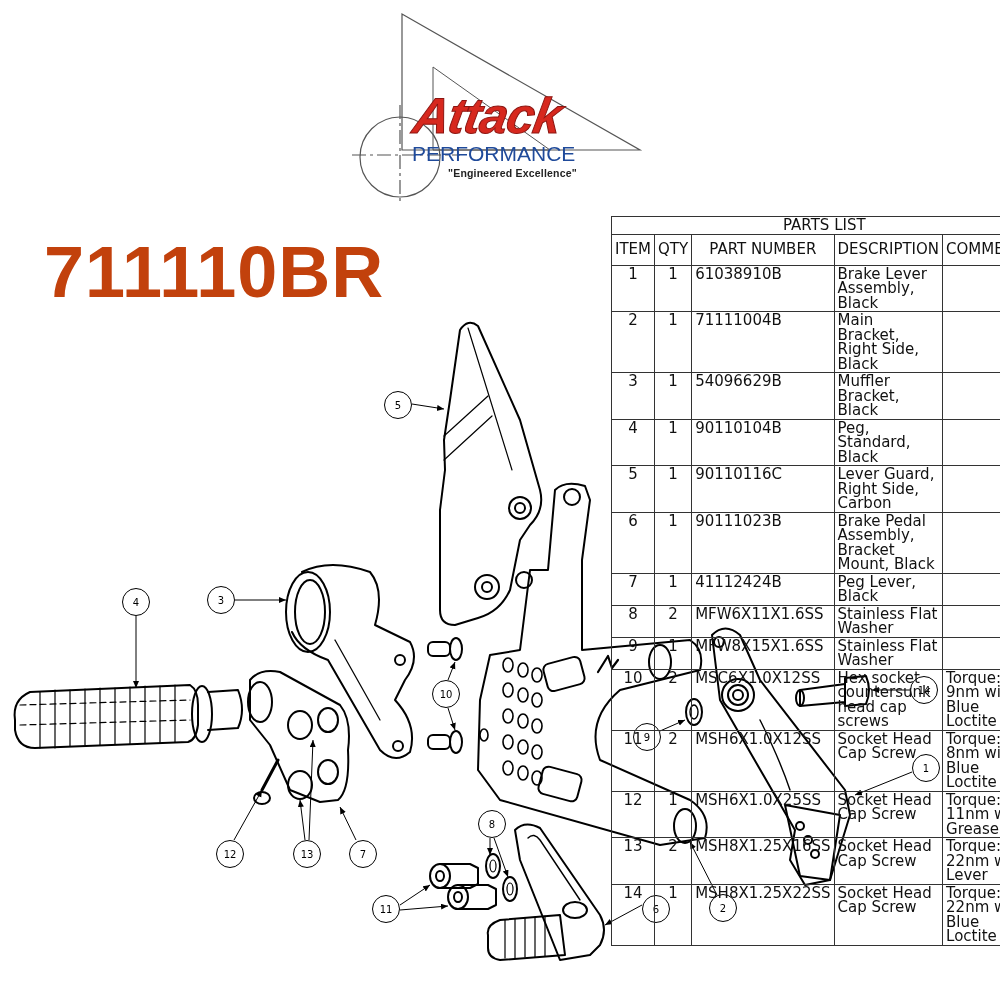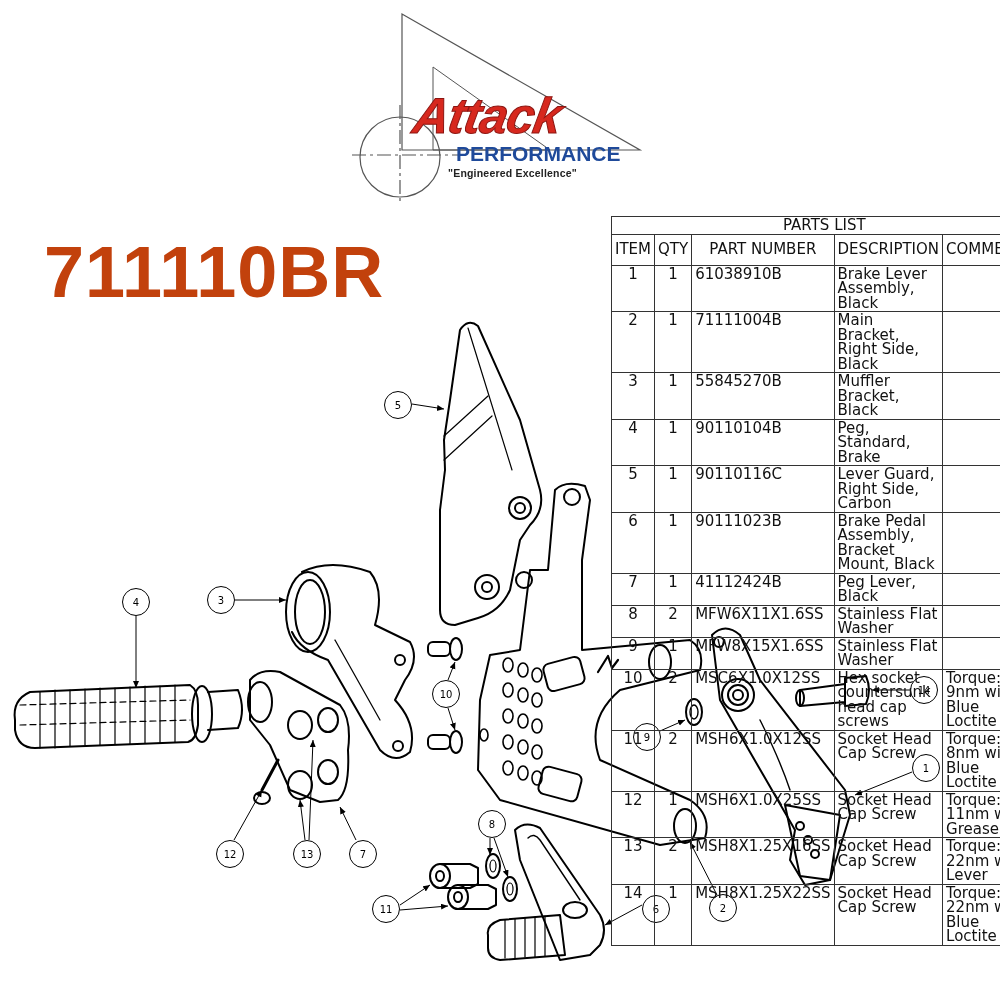--- a/index.html
+++ b/index.html
@@ -1,20 +1,20 @@
 <!DOCTYPE html>
 <html><head>
 <meta charset="utf-8">
 <style>
   html, body { margin:0; padding:0; background:#ffffff; }
   body { width:1000px; height:1000px; position:relative; overflow:hidden; font-family:"DejaVu Sans", sans-serif; }
   .logo { position:absolute; left:350px; top:5px; width:300px; height:200px; }
   .logo svg { position:absolute; left:0; top:0; }
   .logo-attack { position:absolute; left:64px; top:86px; font-family:"Liberation Sans", sans-serif; font-style:italic; font-weight:bold; font-size:50px; color:#d7281e; letter-spacing:-1px; line-height:50px; -webkit-text-stroke:1px #8a1410; transform:skewX(-10deg); }
-  .logo-perf { position:absolute; left:62px; top:138px; font-family:"Liberation Sans", sans-serif; font-weight:bold; font-size:21px; color:#1f4a9a; line-height:22px; letter-spacing:0px;margin-left:44px; }
+  .logo-perf { position:absolute; left:62px; top:138px; font-family:"Liberation Sans", sans-serif; font-weight:normal; font-size:21px; color:#1f4a9a; line-height:22px; letter-spacing:0px; }
   .logo-tag { position:absolute; left:98px; top:162px; font-family:"Liberation Sans", sans-serif; font-weight:bold; font-size:10.5px; color:#222; line-height:12px; letter-spacing:0.2px; }
   .part-no { position:absolute; left:44px; top:232px; font-family:"Liberation Sans", sans-serif; font-weight:bold; font-size:72px; line-height:80px; color:#c2410c; letter-spacing:1px; }
   table.parts { position:absolute; left:611px; top:216px; width:377px; border-collapse:collapse; font-family:"DejaVu Sans", sans-serif; font-size:15px; color:#111; }
   table.parts td, table.parts th { border:1px solid #333; padding:1px 3px; vertical-align:top; line-height:14.5px; font-weight:normal; }
   table.parts th { text-align:center; vertical-align:middle; }
   table.parts .title th { height:14px; }
   table.parts .hdr th { height:28px; }
   table.parts td.c { text-align:center; }
   .diagram { position:absolute; left:0; top:0; width:1000px; height:1000px; }
   .callout { position:absolute; width:28px; height:28px; margin-left:-14px; margin-top:-14px; border:1px solid #000; border-radius:50%; background:#fff; display:flex; align-items:center; justify-content:center; font-family:"DejaVu Sans", sans-serif; font-size:10px; color:#000; box-sizing:border-box; }
@@ -253,29 +253,29 @@
   <tr>
         <td class="c">2</td>
         <td class="c">1</td>
         <td>71111004B</td>
         <td>Main Bracket, Right Side, Black</td>
         <td></td>
       </tr>
   <tr>
         <td class="c">3</td>
         <td class="c">1</td>
-        <td>55845270B</td>
+        <td>54096629B</td>
         <td>Muffler Bracket, Black</td>
         <td></td>
       </tr>
   <tr>
         <td class="c">4</td>
         <td class="c">1</td>
         <td>90110104B</td>
-        <td>Peg, Standard, Brake</td>
+        <td>Peg, Standard, Black</td>
         <td></td>
       </tr>
   <tr>
         <td class="c">5</td>
         <td class="c">1</td>
         <td>90110116C</td>
         <td>Lever Guard, Right Side, Carbon</td>
         <td></td>
       </tr>
   <tr>

